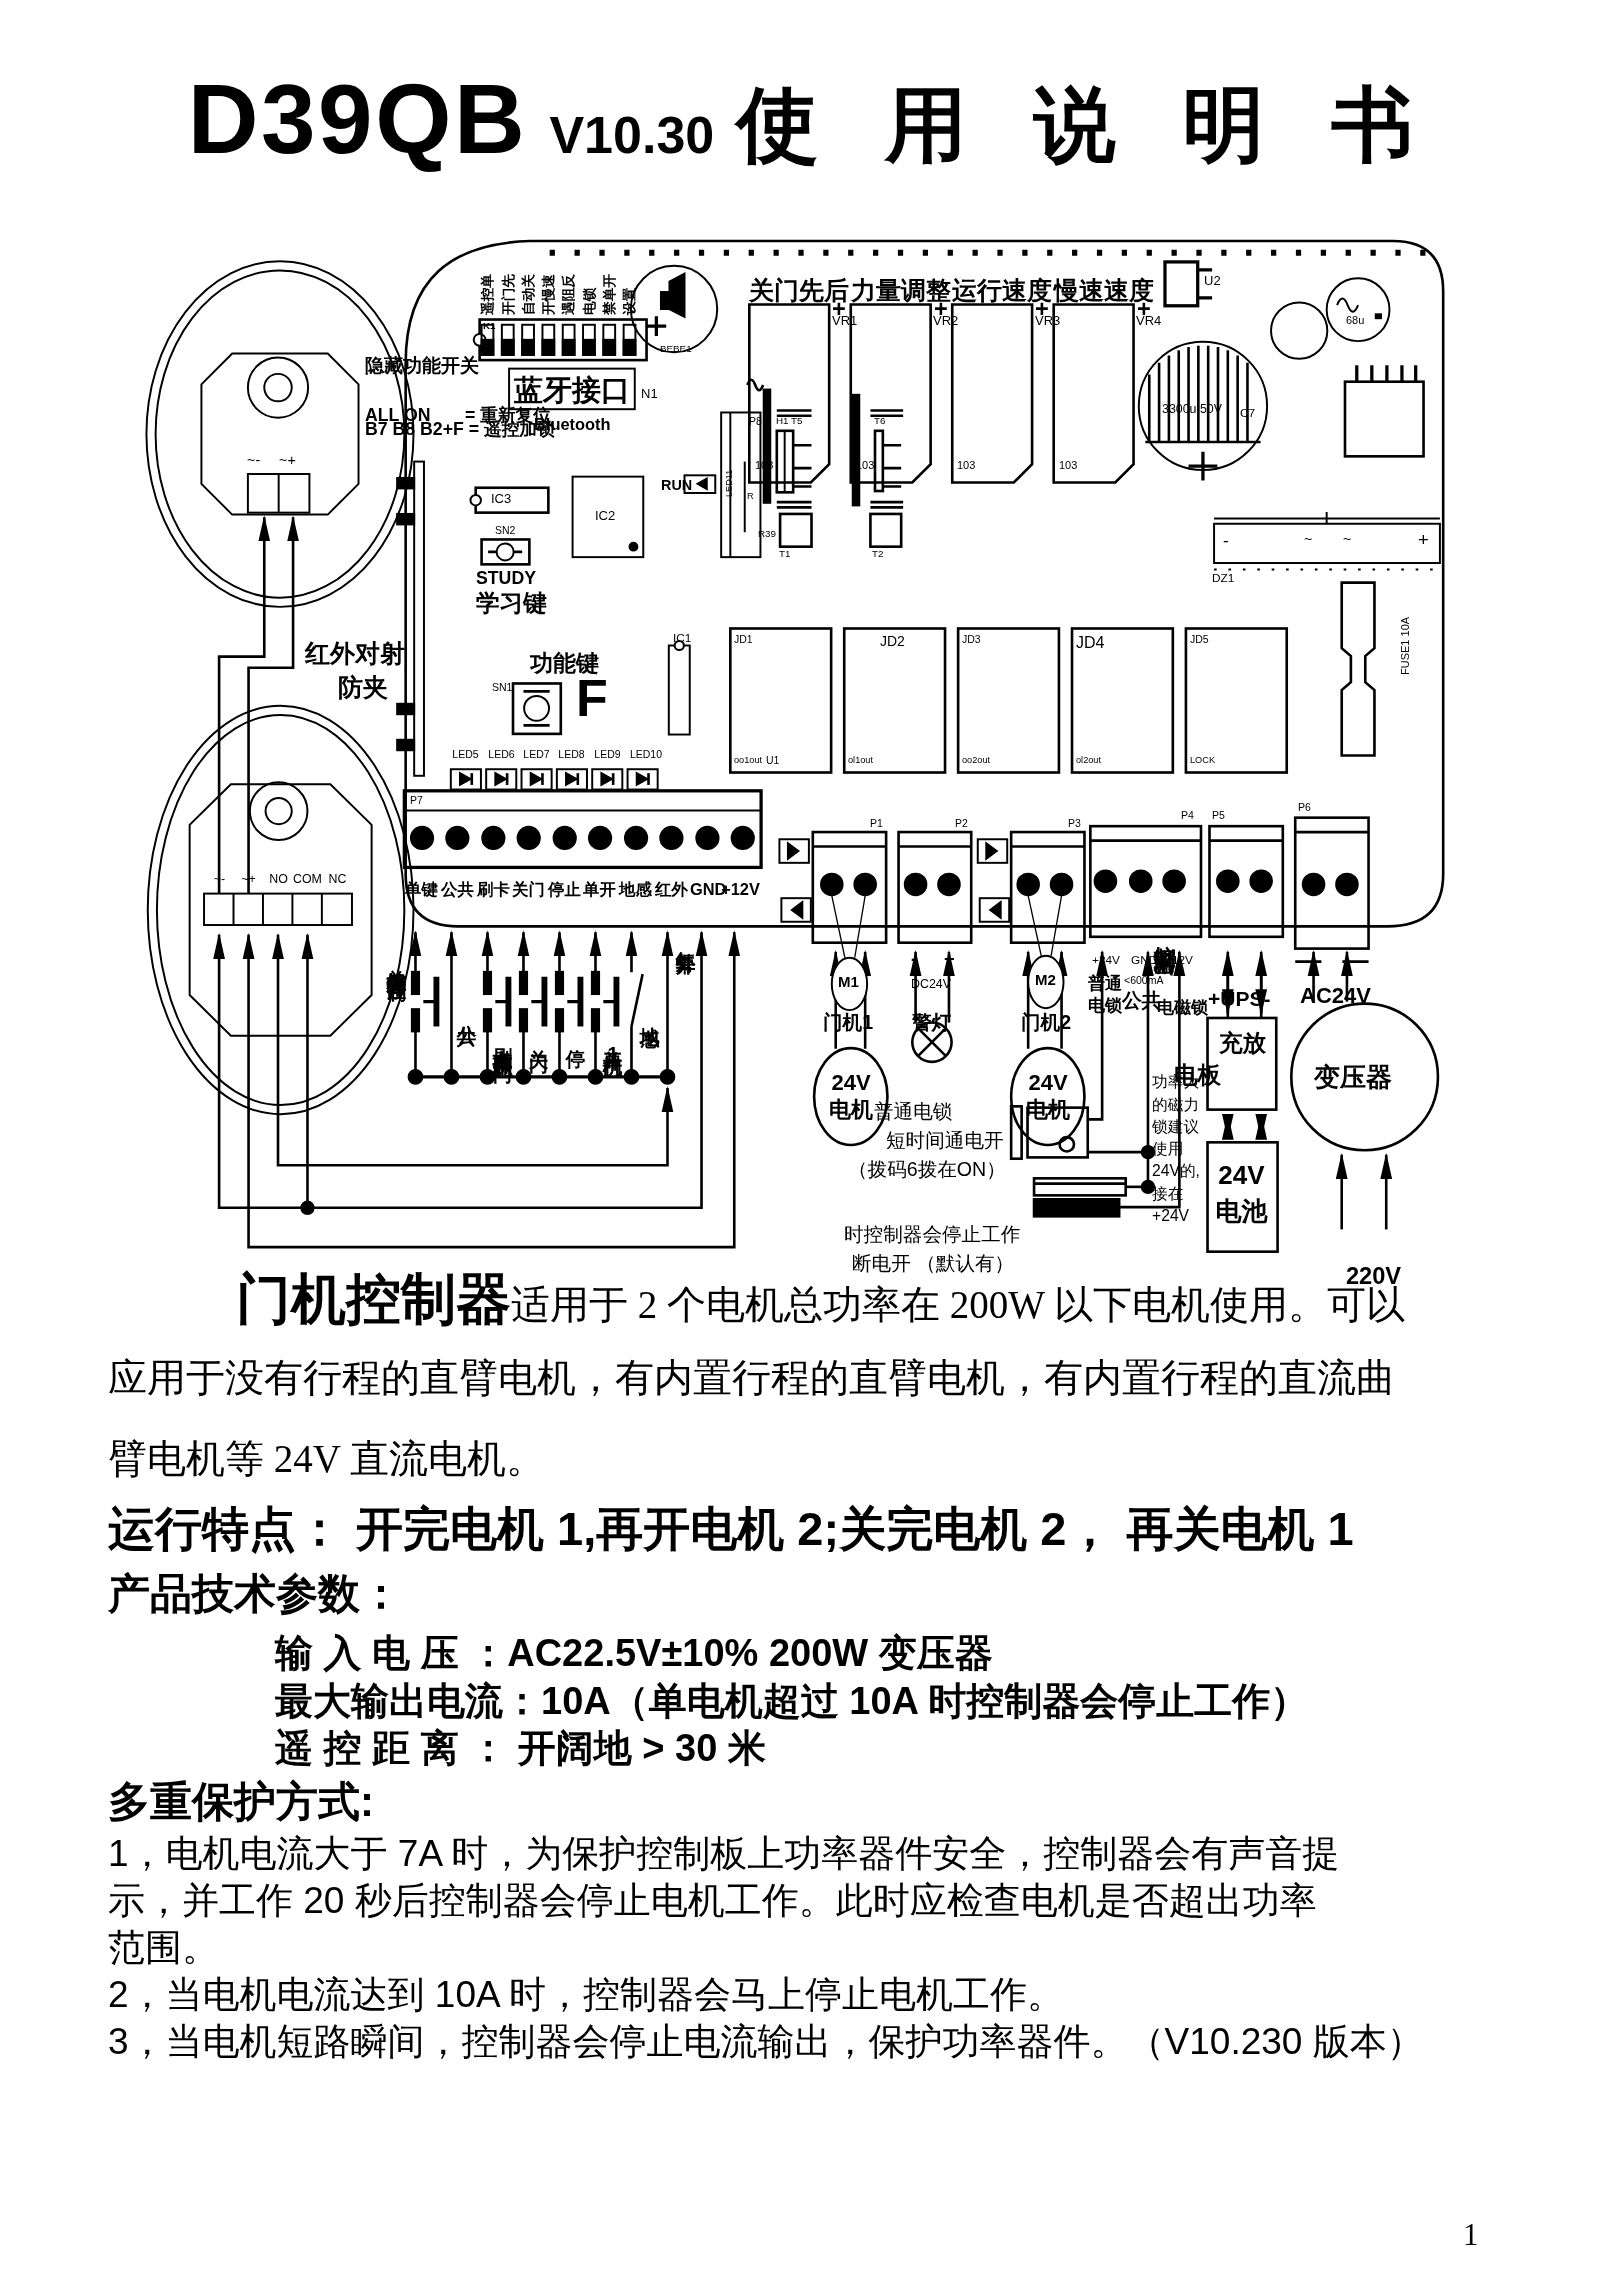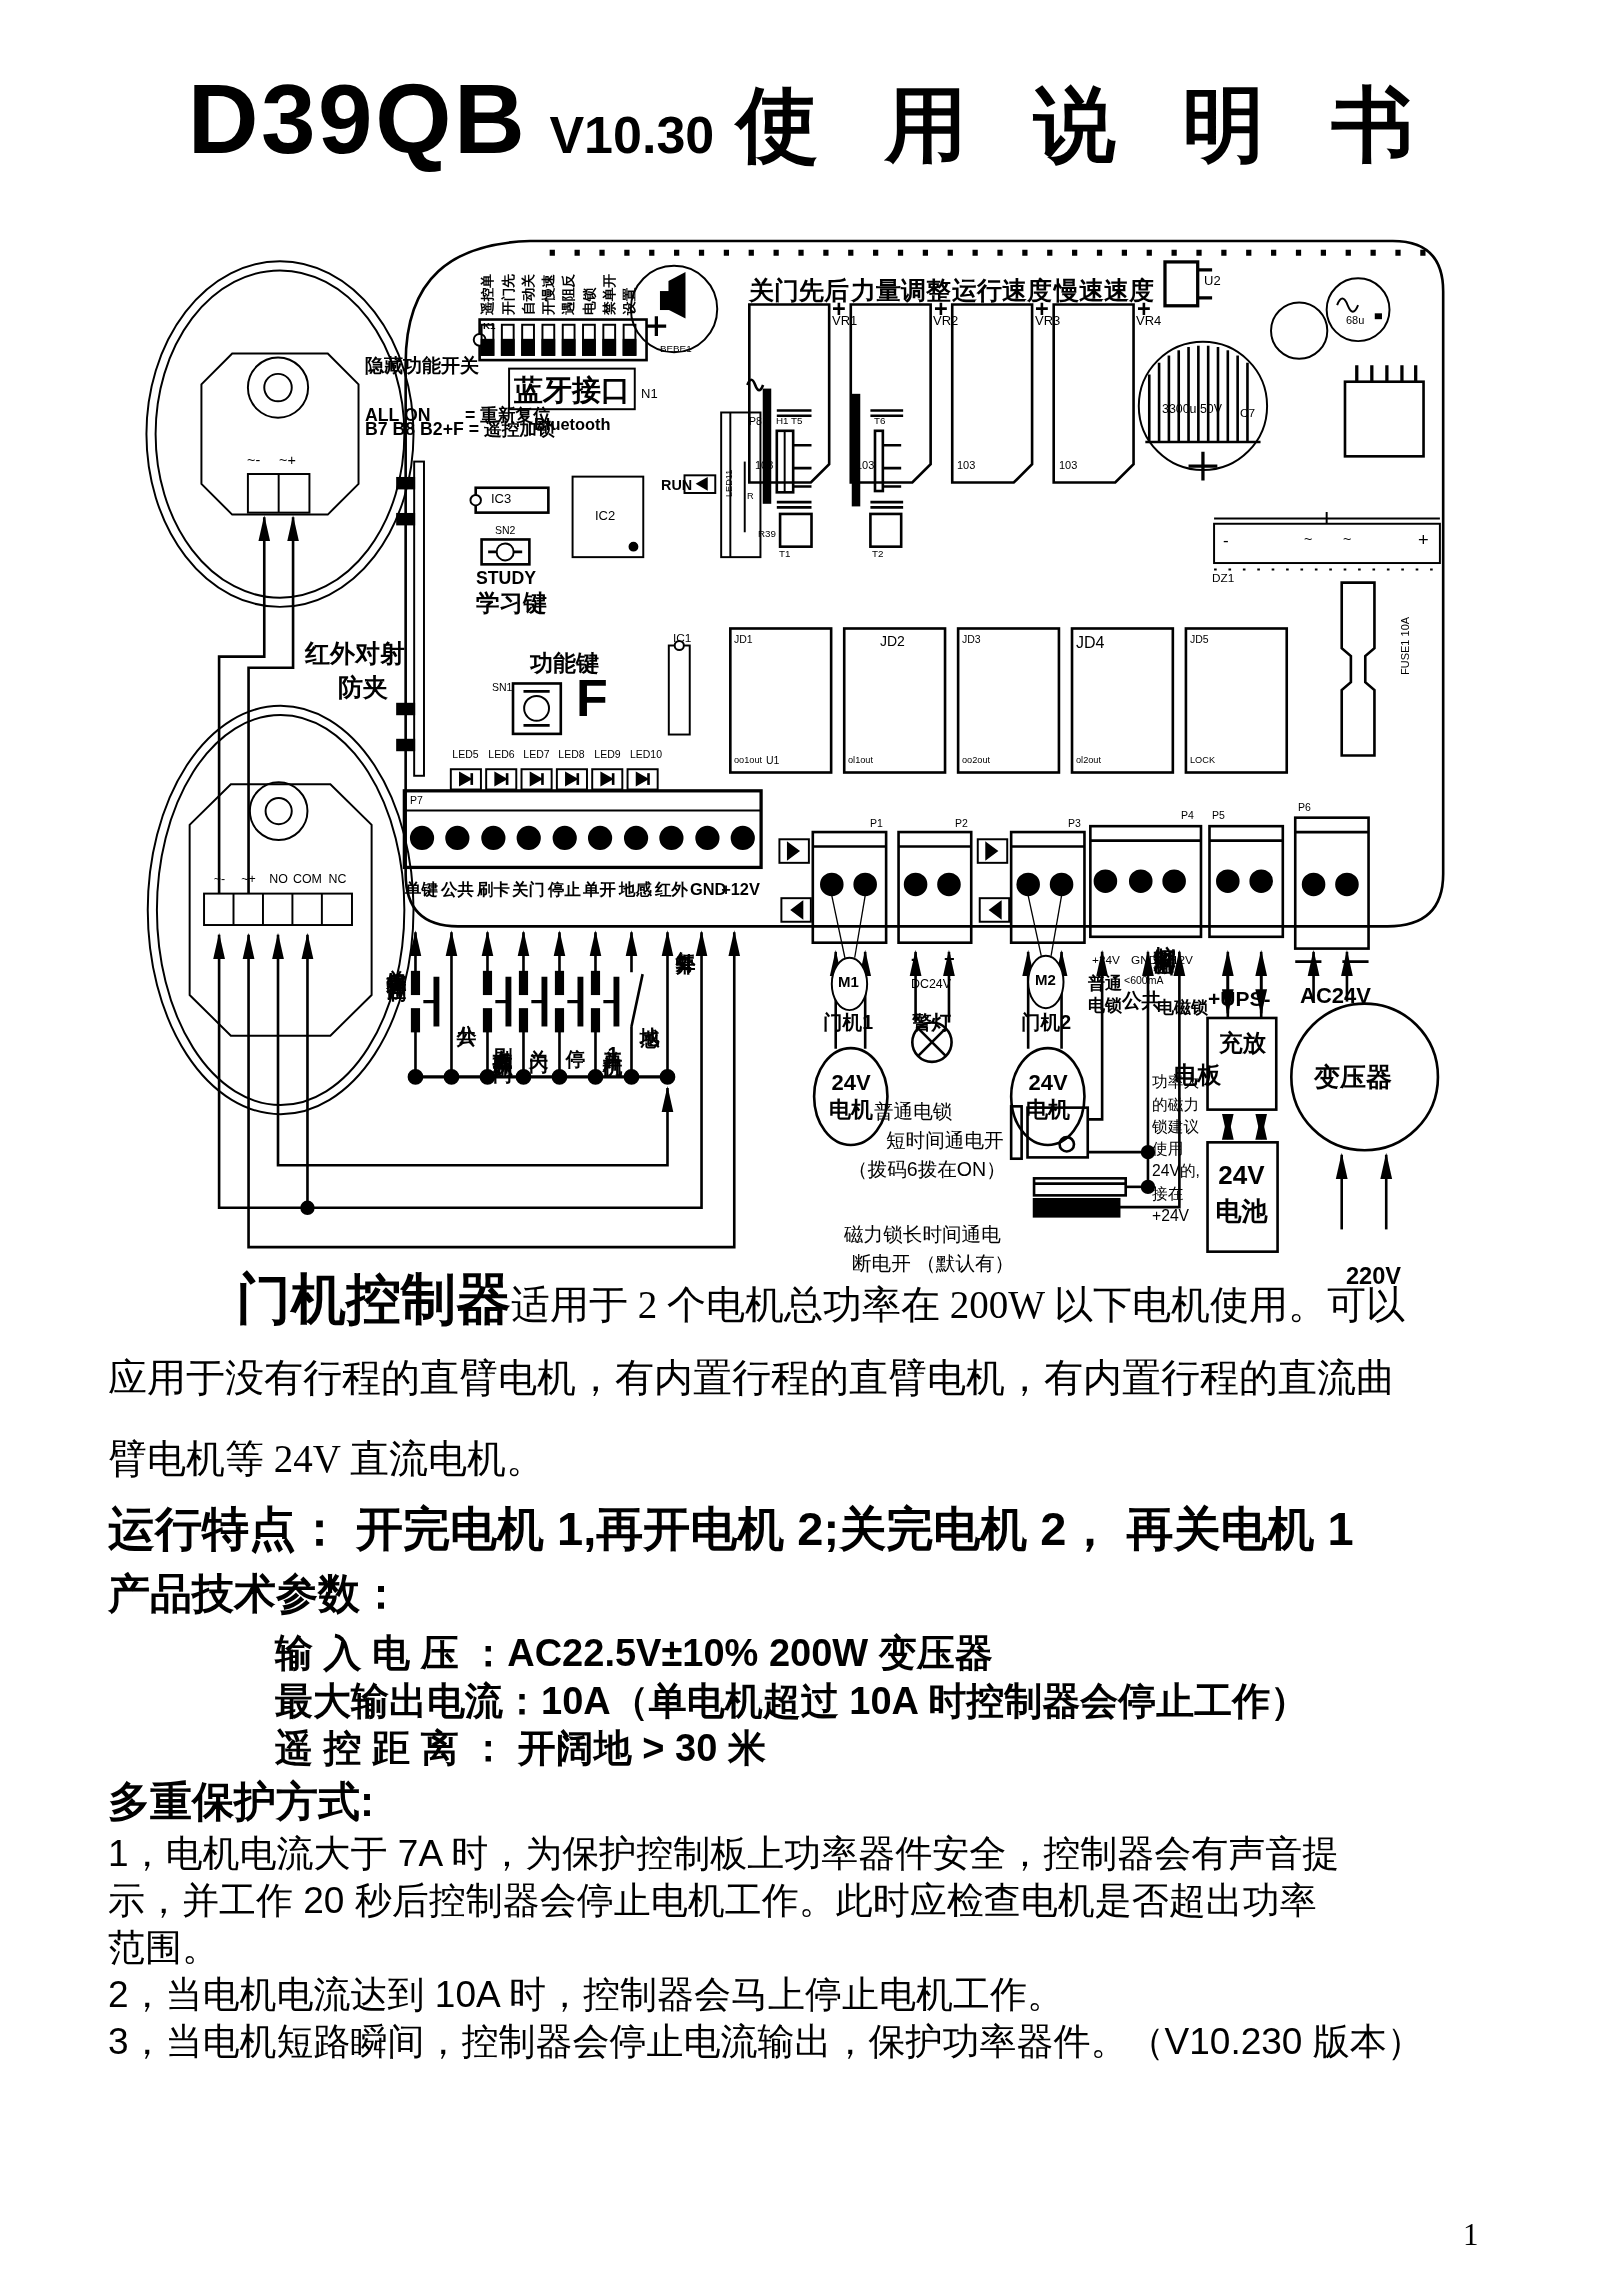--- a/index.html
+++ b/index.html
@@ -584,21 +584,21 @@
   <div class="a b vup" style="left:576px;top:719px;font-size:19.6px;">红外常开</div>
 
   <div class="a b ctr" style="left:717px;top:855px;width:72px;font-size:22px;">24V</div>
   <div class="a b ctr" style="left:717px;top:882px;width:72px;font-size:22px;">电机</div>
   <div class="a b ctr" style="left:914px;top:855px;width:72px;font-size:22px;">24V</div>
   <div class="a b ctr" style="left:914px;top:882px;width:72px;font-size:22px;">电机</div>
   <div class="a b vup" style="left:1054px;top:712px;font-size:22px;">控制脚输出</div>
   <div class="a" style="left:776px;top:885px;font-size:19.6px;">普通电锁</div>
   <div class="a" style="left:788px;top:914px;font-size:19.6px;">短时间通电开</div>
   <div class="a" style="left:750px;top:943px;font-size:19.6px;">（拨码6拨在ON）</div>
-  <div class="a" style="left:746px;top:1008px;font-size:19.6px;">磁力锁长时间通电</div>
+  <div class="a" style="left:746px;top:1008px;font-size:19.6px;">时控制器会停止工作</div>
   <div class="a" style="left:754px;top:1037px;font-size:19.6px;">断电开 （默认有）</div>
   <div class="a" style="left:1054px;top:857px;font-size:15.7px;">功率大</div>
   <div class="a" style="left:1054px;top:880px;font-size:15.7px;">的磁力</div>
   <div class="a" style="left:1054px;top:902px;font-size:15.7px;">锁建议</div>
   <div class="a" style="left:1054px;top:924px;font-size:15.7px;">使用</div>
   <div class="a" style="left:1054px;top:946px;font-size:15.7px;">24V的,</div>
   <div class="a" style="left:1054px;top:969px;font-size:15.7px;">接在</div>
   <div class="a" style="left:1054px;top:991px;font-size:15.7px;">+24V</div>
   <div class="a b ctr" style="left:1113px;top:814px;width:63px;font-size:23.6px;">充放</div>
   <div class="a b ctr" style="left:1068px;top:846px;width:63px;font-size:23.6px;">电板</div>

